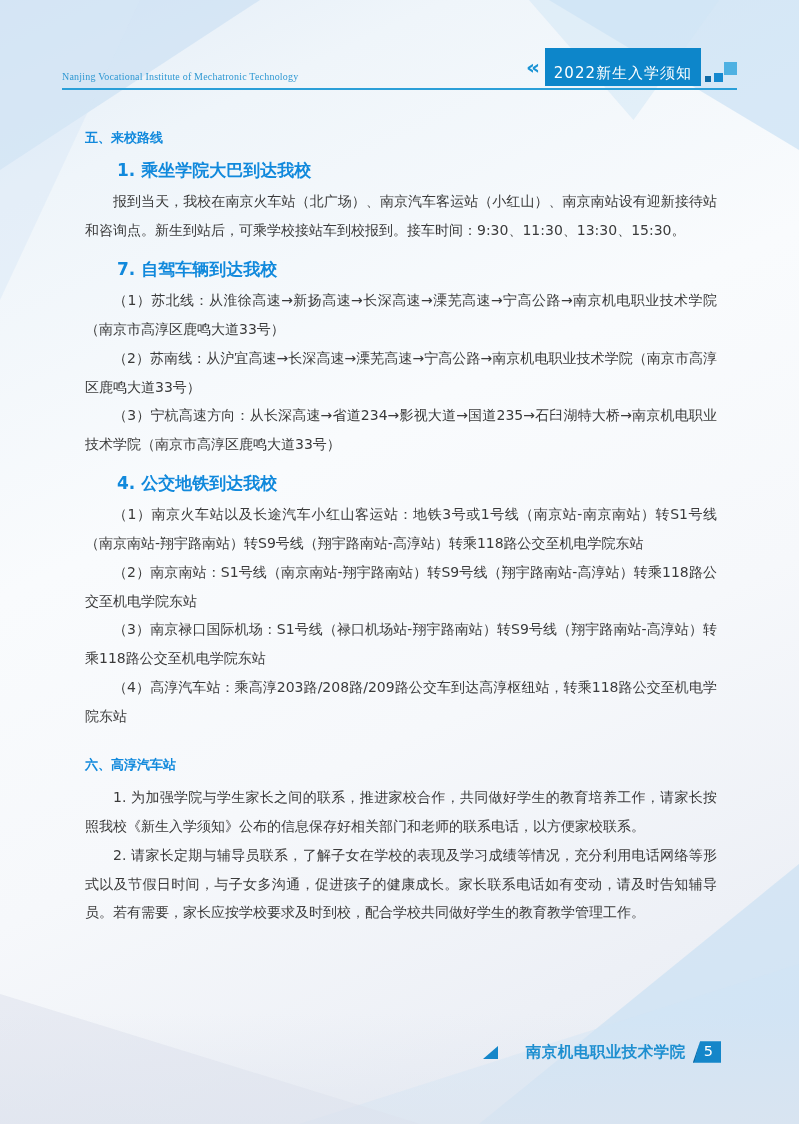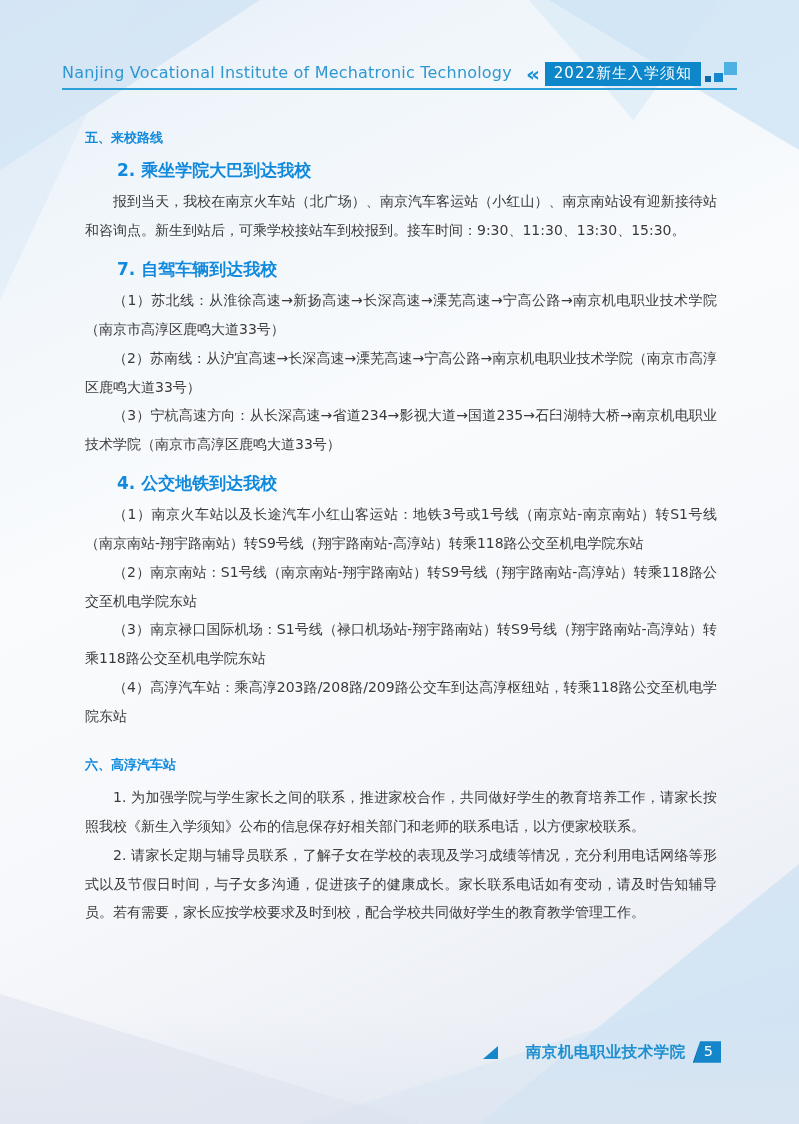--- a/index.html
+++ b/index.html
@@ -37,24 +37,24 @@
     clip-path: polygon(100% 0, 100% 100%, 0 100%); }
   .decor-bl1 { left:0; bottom:0; width:420px; height:130px;
     background: rgba(219,224,236,.5);
     clip-path: polygon(0 0, 100% 100%, 0 100%); }
   .decor-band { left:0; bottom:0; width:100%; height:110px;
     background: linear-gradient(180deg, rgba(226,231,240,0) 0%, rgba(222,228,238,.55) 100%); }
 
   
   .header { position:absolute; left:62px; right:62px; top:58px; }
   .header-row { display:flex; align-items:flex-end; justify-content:space-between; height:28px; }
-  .en-title { color:#2f98d2; font-size:16px; letter-spacing:.2px; padding-bottom:4px; }
+  .en-title { color:#2f98d2; font-size:10px; letter-spacing:.2px; padding-bottom:4px;font-family:Liberation Serif, serif; }
   .header-right { display:flex; align-items:center; gap:6px; position:relative; padding-right:36px; }
   .chevrons { color:#1a93d4; font-size:19px; font-weight:bold; line-height:1; transform:scaleX(1.15); }
-  .badge { background:#0d86ca; color:#ffffff; font-size:15px; padding:2px 9px 3px; letter-spacing:1px;text-align:center; }
+  .badge { background:#0d86ca; color:#ffffff; font-size:15px; padding:16px 9px 3px; letter-spacing:1px;text-align:center; }
   .sq { position:absolute; display:block; }
   .sq1 { width:6px; height:6px; background:#0d6aa6; right:26px; bottom:4px; }
   .sq2 { width:9px; height:9px; background:#1589cf; right:14px; bottom:4px; }
   .sq3 { width:13px; height:13px; background:#4fb1e2; right:0; bottom:11px; }
   .header-line { height:2px; background:#2b9fd8; margin-top:2px; }
 
   
   .content { position:absolute; left:85px; right:82px; top:118px; color:#3a3a3a; }
   .content h2 { color:#1189dc; font-size:13px; font-weight:bold; margin:26px 0 10px; line-height:1.25; }
   .content h2:first-child { margin-top:12px; }
@@ -93,21 +93,21 @@
         <span class="sq sq2"></span>
         <span class="sq sq3"></span>
       </div>
     </div>
     <div class="header-line"></div>
   </header>
 
   <main class="content">
     <h2>五、来校路线</h2>
 
-    <h3>2. 乘坐学院大巴到达我校</h3>
+    <h3>1. 乘坐学院大巴到达我校</h3>
     <p>报到当天，我校在南京火车站（北广场）、南京汽车客运站（小红山）、南京南站设有迎新接待站和咨询点。新生到站后，可乘学校接站车到校报到。接车时间：9:30、11:30、13:30、15:30。</p>
 
     <h3>7. 自驾车辆到达我校</h3>
     <p>（1）苏北线：从淮徐高速→新扬高速→长深高速→溧芜高速→宁高公路→南京机电职业技术学院（南京市高淳区鹿鸣大道33号）</p>
     <p>（2）苏南线：从沪宜高速→长深高速→溧芜高速→宁高公路→南京机电职业技术学院（南京市高淳区鹿鸣大道33号）</p>
     <p>（3）宁杭高速方向：从长深高速→省道234→影视大道→国道235→石臼湖特大桥→南京机电职业技术学院（南京市高淳区鹿鸣大道33号）</p>
 
     <h3>4. 公交地铁到达我校</h3>
     <p>（1）南京火车站以及长途汽车小红山客运站：地铁3号或1号线（南京站-南京南站）转S1号线（南京南站-翔宇路南站）转S9号线（翔宇路南站-高淳站）转乘118路公交至机电学院东站</p>
     <p>（2）南京南站：S1号线（南京南站-翔宇路南站）转S9号线（翔宇路南站-高淳站）转乘118路公交至机电学院东站</p>

